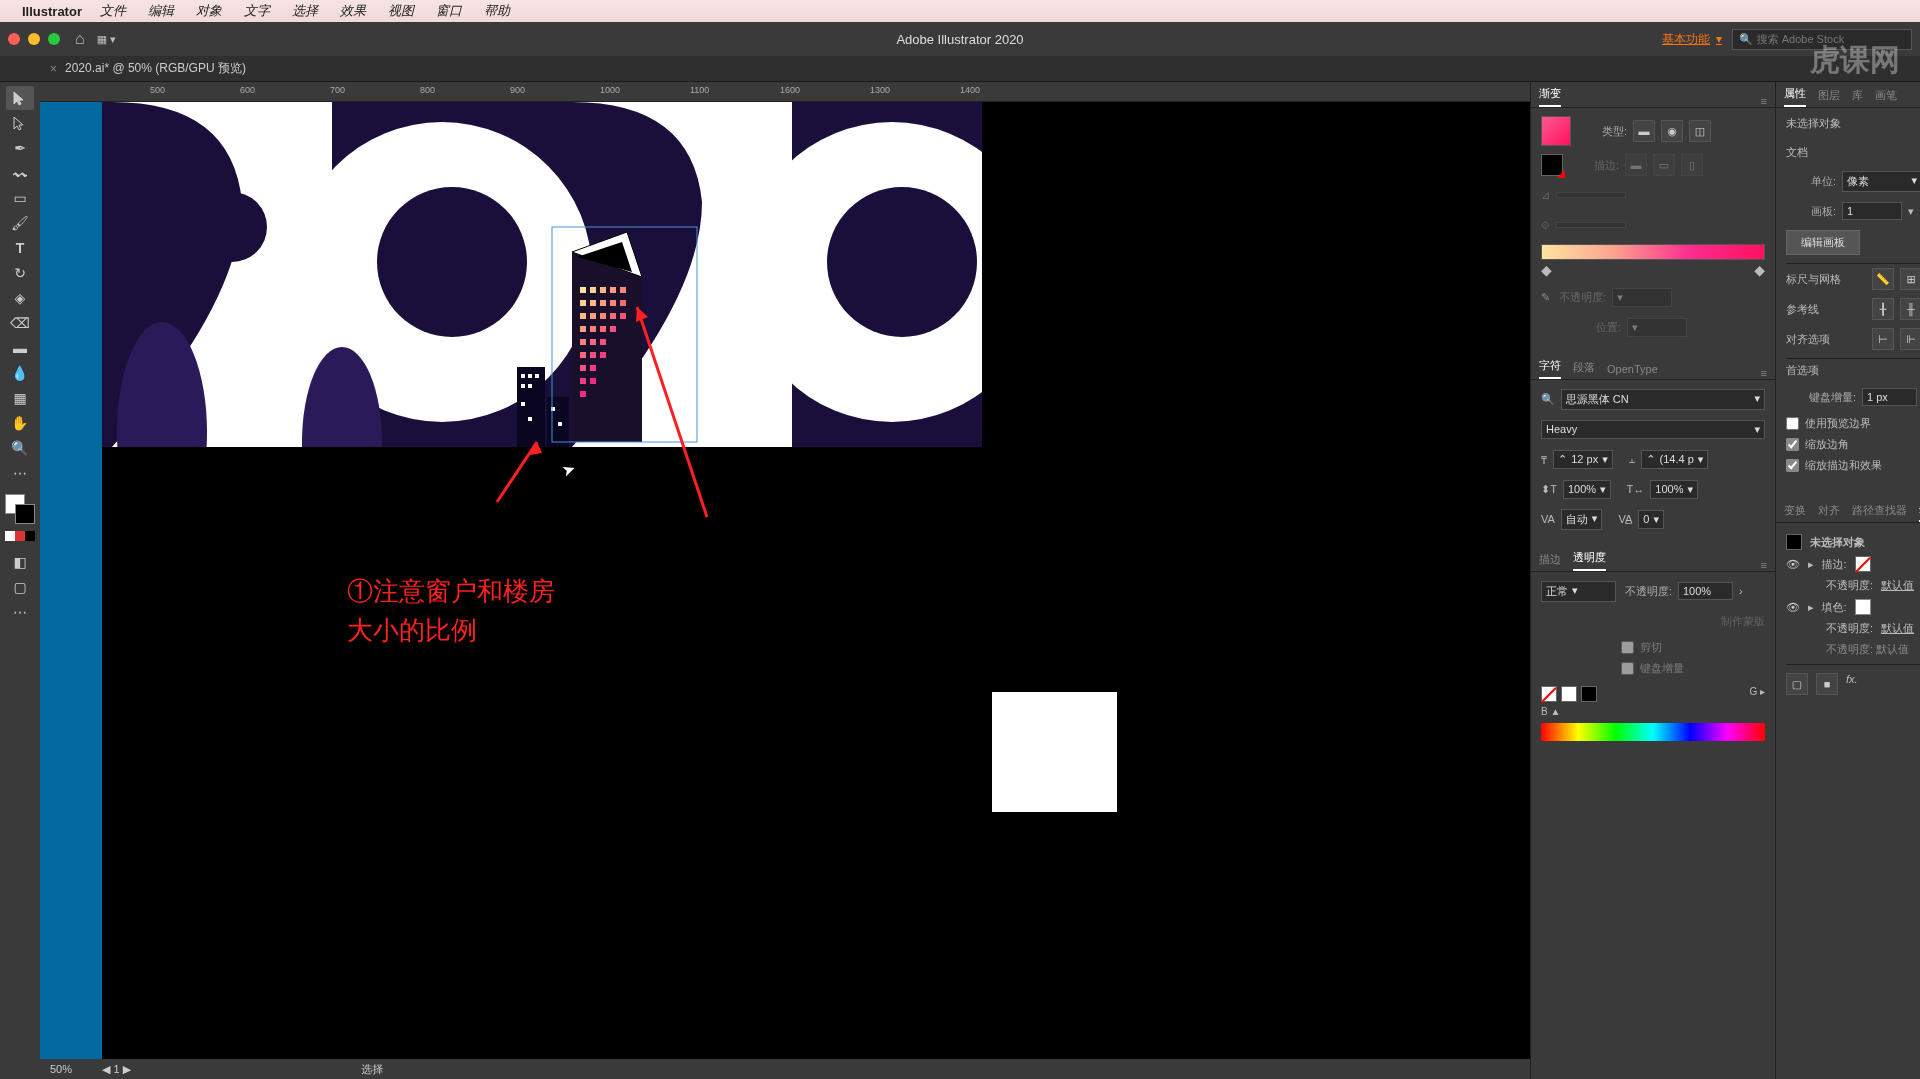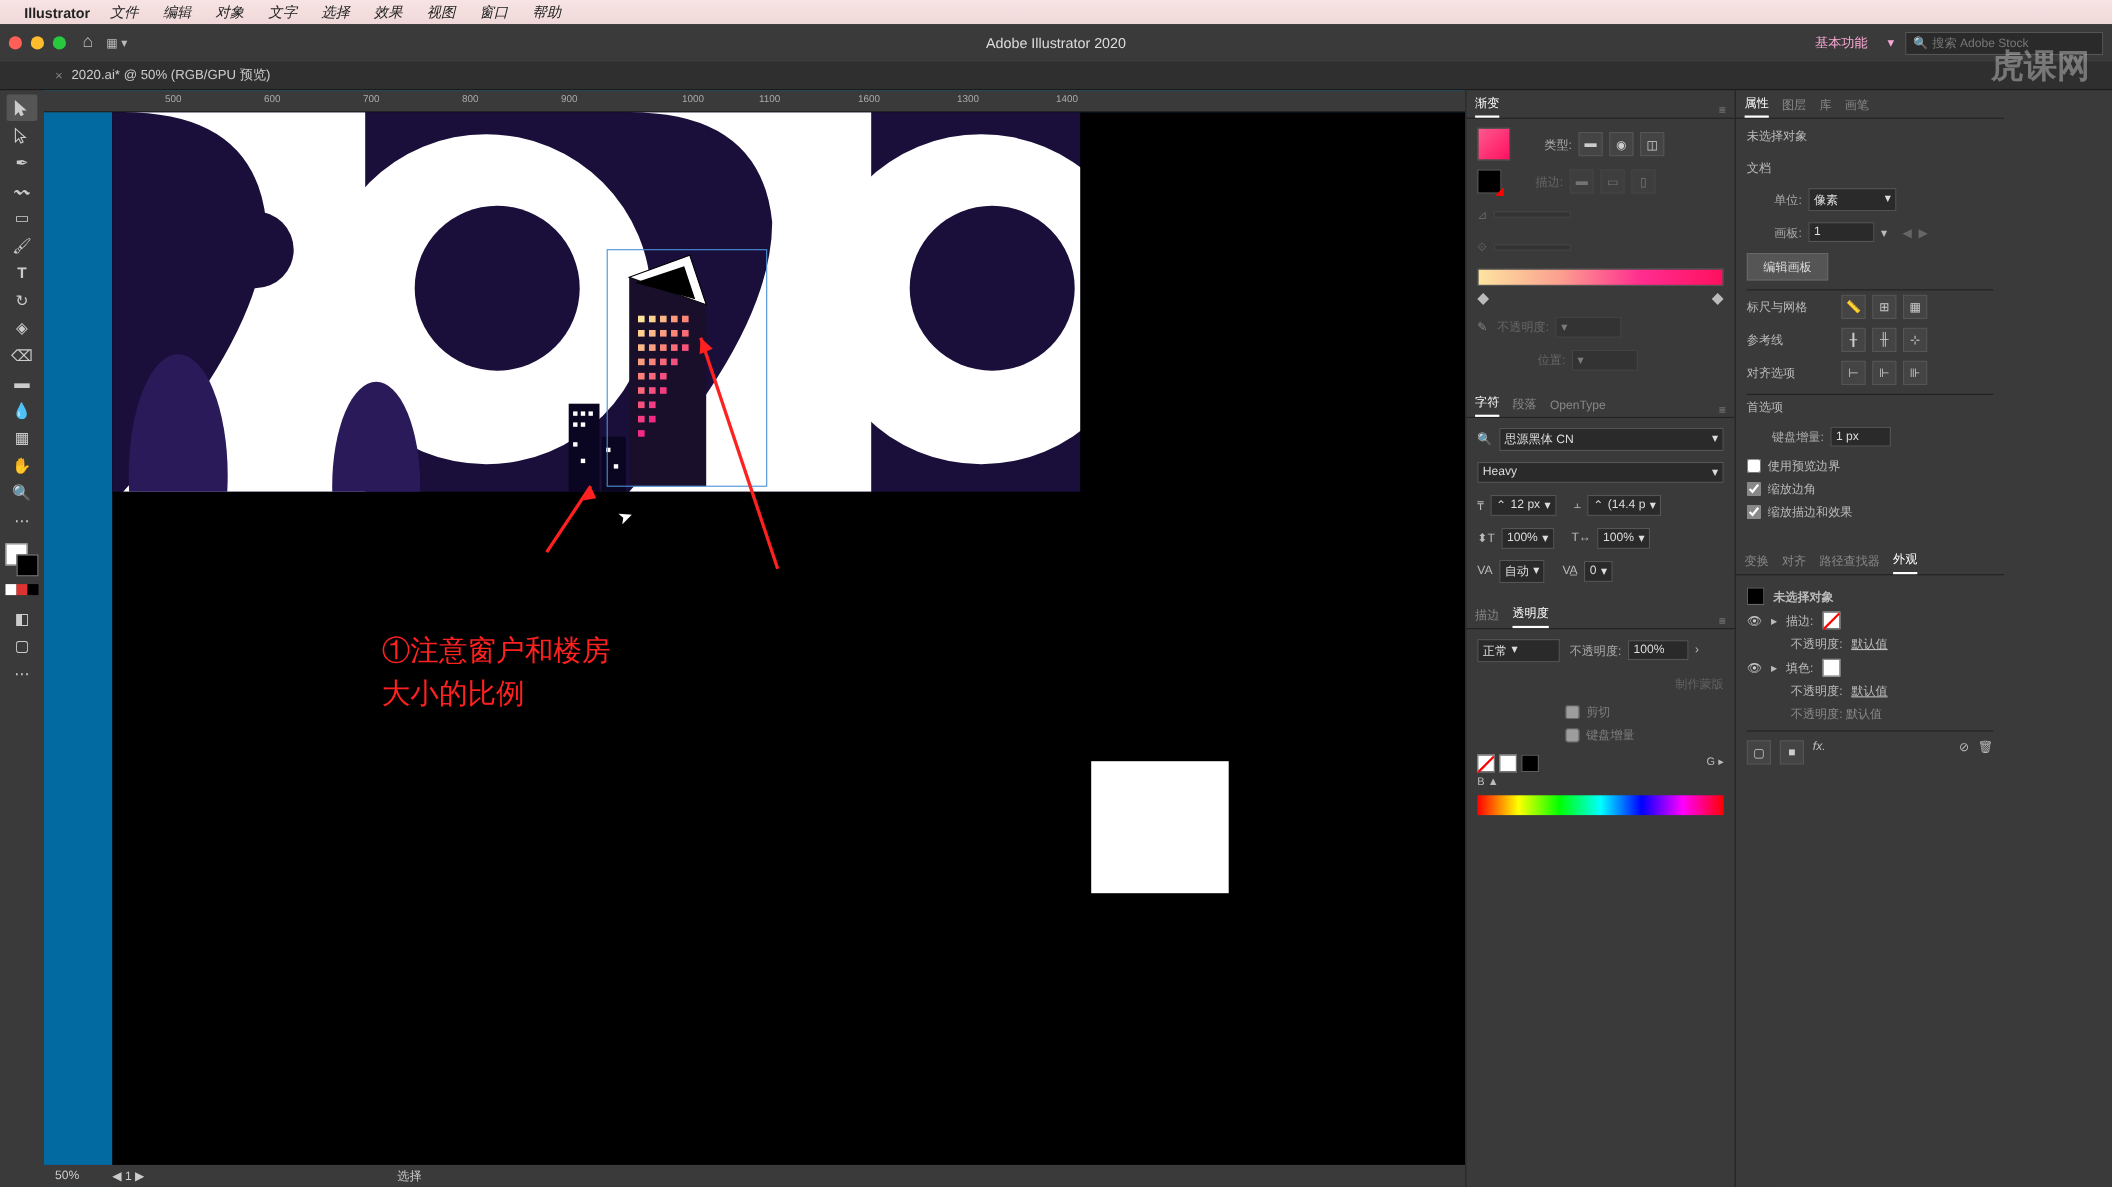--- a/index.html
+++ b/index.html
@@ -11,21 +11,21 @@
 .mac-menu .app-name { font-weight: bold; margin-right: 18px; }
 .mac-menu .menu-item { margin-right: 22px; font-style: italic; }
 
 
 .app-top { background: #3a3a3a; height: 34px; display: flex; align-items: center; padding: 0 8px; position: relative; }
 .traffic { display: flex; gap: 8px; margin-right: 15px; }
 .traffic span { width: 12px; height: 12px; border-radius: 50%; display: inline-block; }
 .tr-red { background: #ff5f56; } .tr-yellow { background: #ffbd2e; } .tr-green { background: #27c93f; }
 .app-title { position: absolute; left: 50%; transform: translateX(-50%); color: #ddd; font-size: 13px; }
 .home-icon { color: #bbb; font-size: 16px; margin-right: 12px; }
-.workspace-dd { margin-left: auto; color: #f9a8d4; font-size: 12px; display: flex; align-items: center; gap: 18px; margin-right: 10px; }
+.workspace-dd { margin-left: auto; color: #f97316; font-size: 12px; display: flex; align-items: center; gap: 6px; margin-right: 10px; text-decoration: underline; }
 .search-box { background: #2a2a2a; border: 1px solid #555; padding: 2px 6px; color: #888; font-size: 11px; width: 180px; display: flex; align-items: center; gap: 4px; }
 
 
 .doc-tabs { background: #2f2f2f; height: 26px; display: flex; align-items: center; padding-left: 50px; border-bottom: 1px solid #1a1a1a; }
 .doc-tab { color: #ccc; font-size: 12px; display: flex; align-items: center; gap: 8px; }
 
 
 .main { display: flex; height: calc(100% - 82px); background: #282828; }
 
 
@@ -44,21 +44,21 @@
 .canvas-wrap { flex: 1; background: #0369a1; position: relative; overflow: hidden; }
 .ruler-h { height: 20px; background: #3a3a3a; border-bottom: 1px solid #222; position: relative; font-size: 9px; color: #aaa; }
 .ruler-h span { position: absolute; top: 3px; }
 .canvas { position: absolute; left: 62px; top: 20px; right: 0; bottom: 0; background: #000; }
 .artwork { position: absolute; top: 0; left: 0; width: 880px; height: 345px; background: #1a0f3a; }
 .annotation { position: absolute; color: #ff2020; font-size: 26px; font-weight: 500; line-height: 1.5; }
 .arrow-svg { position: absolute; }
 .status-bar { position: absolute; bottom: 0; left: 0; right: 0; height: 20px; background: #3a3a3a; display: flex; align-items: center; padding: 0 10px; font-size: 11px; color: #ccc; gap: 30px; }
 
 
-.panels { width: 588px; background: #3a3a3a; display: flex; }
+.panels { width: 390px; background: #3a3a3a; display: flex; }
 .panel-col { flex: 1; border-left: 1px solid #222; display: flex; flex-direction: column; }
 .panel-col.narrow { width: 245px; flex: none; }
 .panel-col.wide { width: 245px; flex: none; }
 .panel-tabs { display: flex; padding: 4px 8px 0; gap: 12px; font-size: 11px; color: #888; border-bottom: 1px solid #222; height: 26px; align-items: flex-end; }
 .panel-tabs .ptab { padding-bottom: 4px; cursor: pointer; }
 .panel-tabs .ptab.active { color: #fff; border-bottom: 2px solid #fff; }
 .panel-body { padding: 8px 10px; font-size: 11px; color: #bbb; }
 .panel-row { display: flex; align-items: center; gap: 6px; margin-bottom: 8px; min-height: 22px; }
 .panel-row label { color: #aaa; min-width: 50px; text-align: right; }
 .input-sm { background: #2a2a2a; border: 1px solid #555; color: #ddd; padding: 2px 4px; width: 55px; font-size: 11px; }
@@ -163,21 +163,21 @@
     <div class="tool">⋯</div>
   </div>
 
   <div class="canvas-wrap">
     <div class="ruler-h">
       <span style="left:110px">500</span>
       <span style="left:200px">600</span>
       <span style="left:290px">700</span>
       <span style="left:380px">800</span>
       <span style="left:470px">900</span>
-      <span style="left:580px">1000</span>
+      <span style="left:560px">1000</span>
       <span style="left:650px">1100</span>
       <span style="left:740px">1600</span>
       <span style="left:830px">1300</span>
       <span style="left:920px">1400</span>
     </div>
     <div class="canvas">
       <div class="artwork">
         <svg width="880" height="345" style="position:absolute">
 
           <g fill="#fff">

